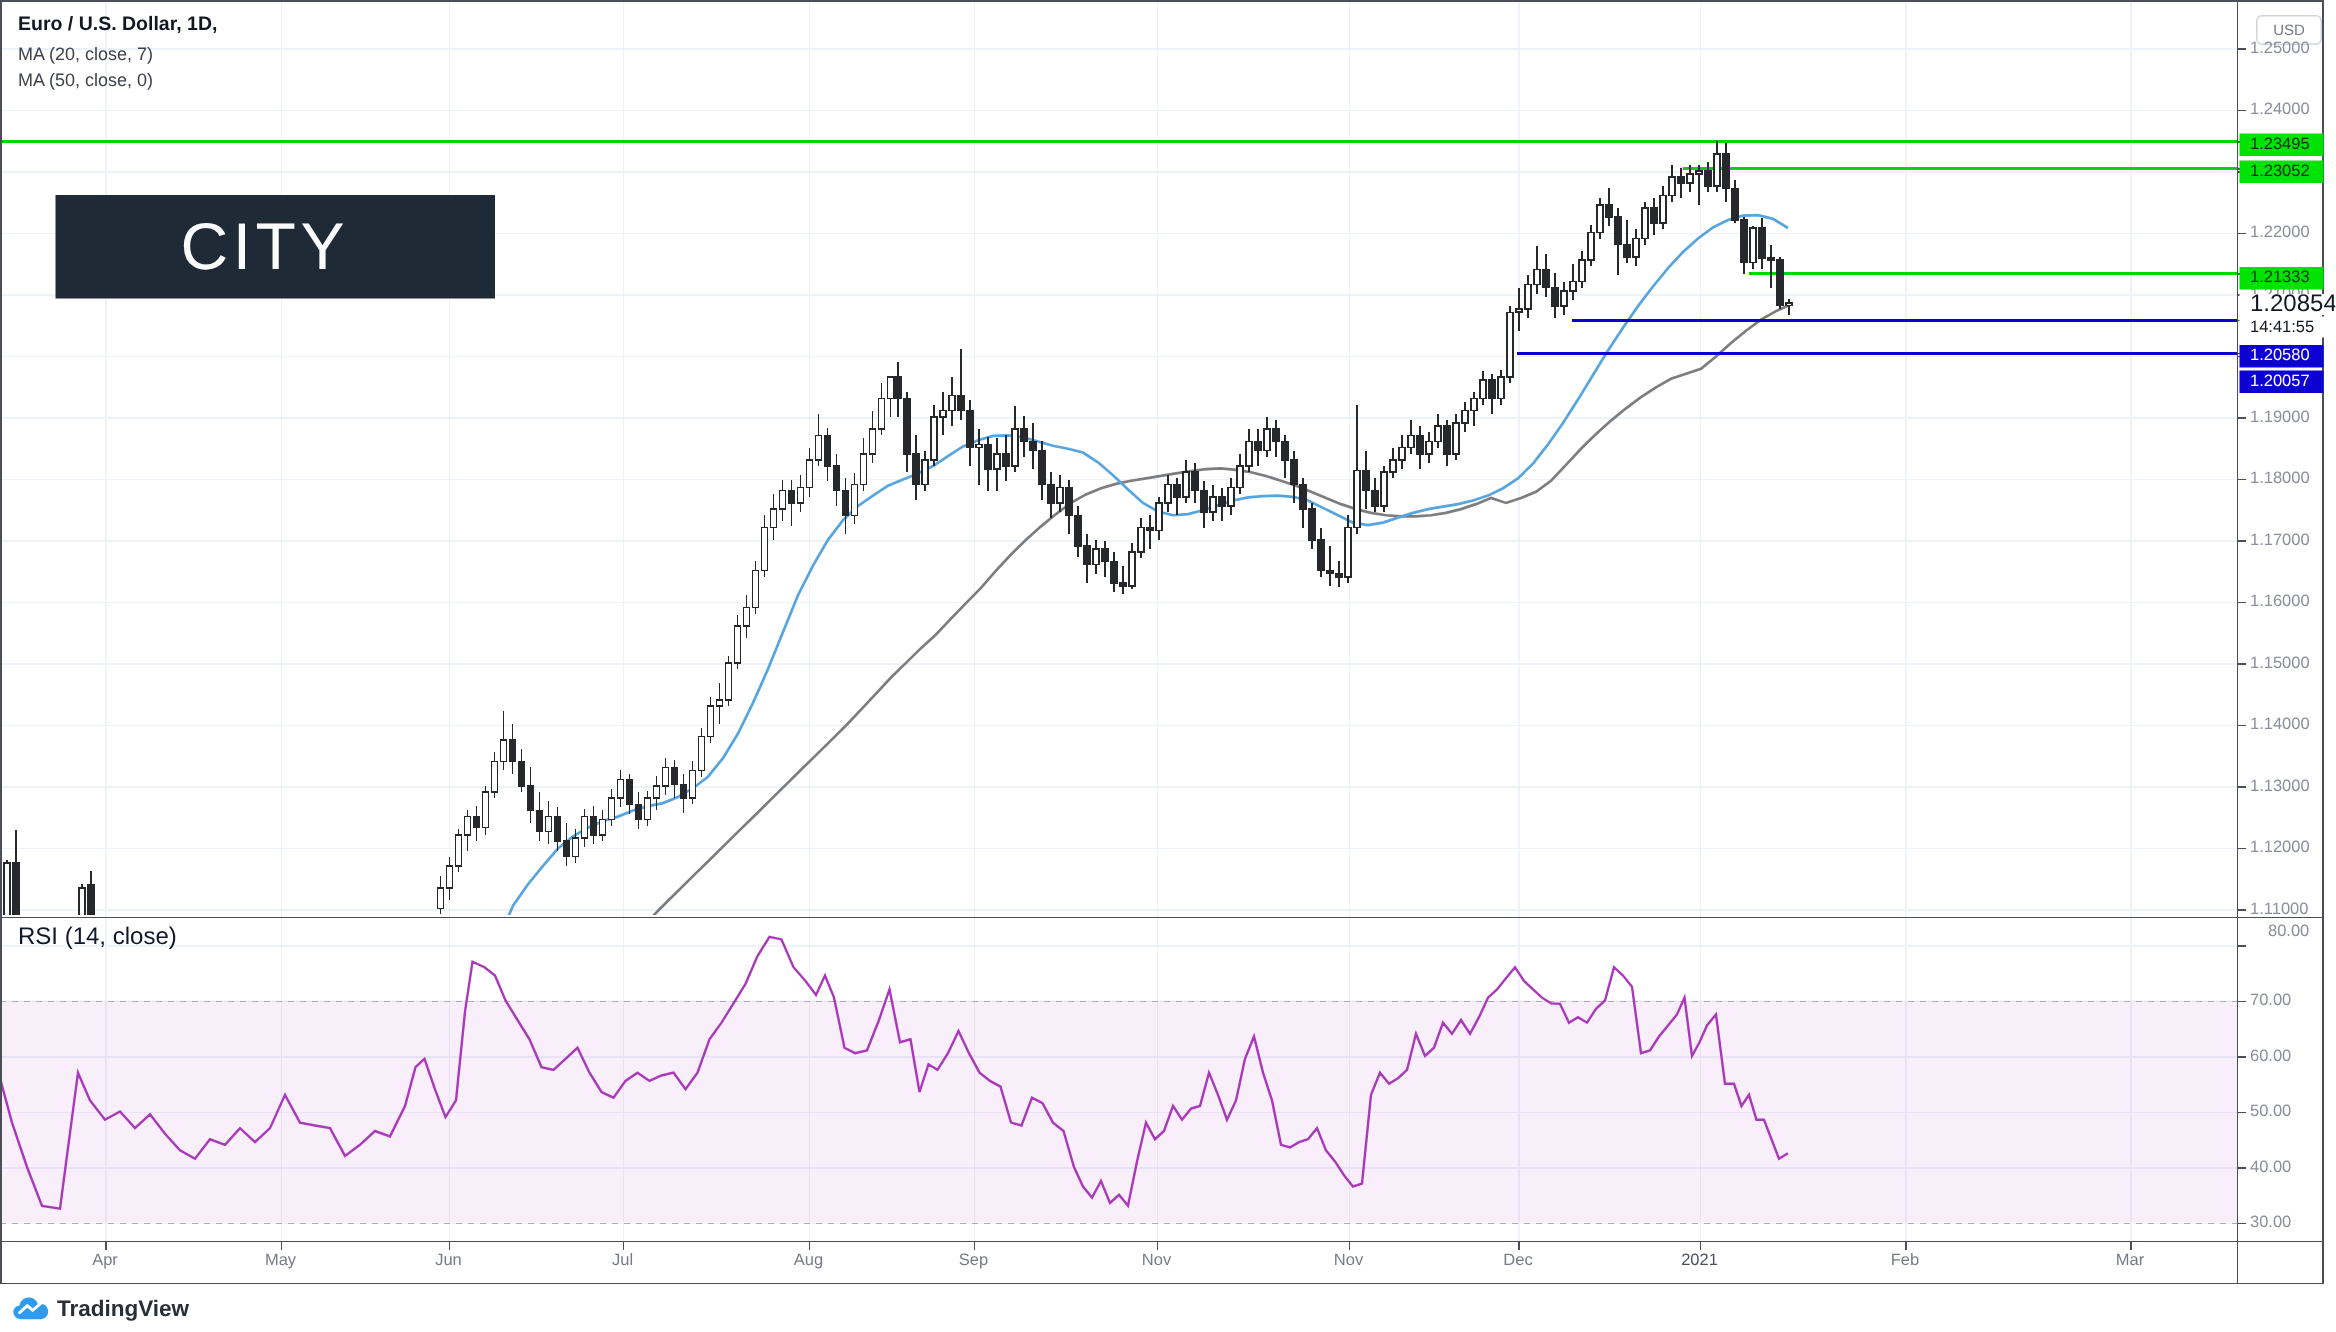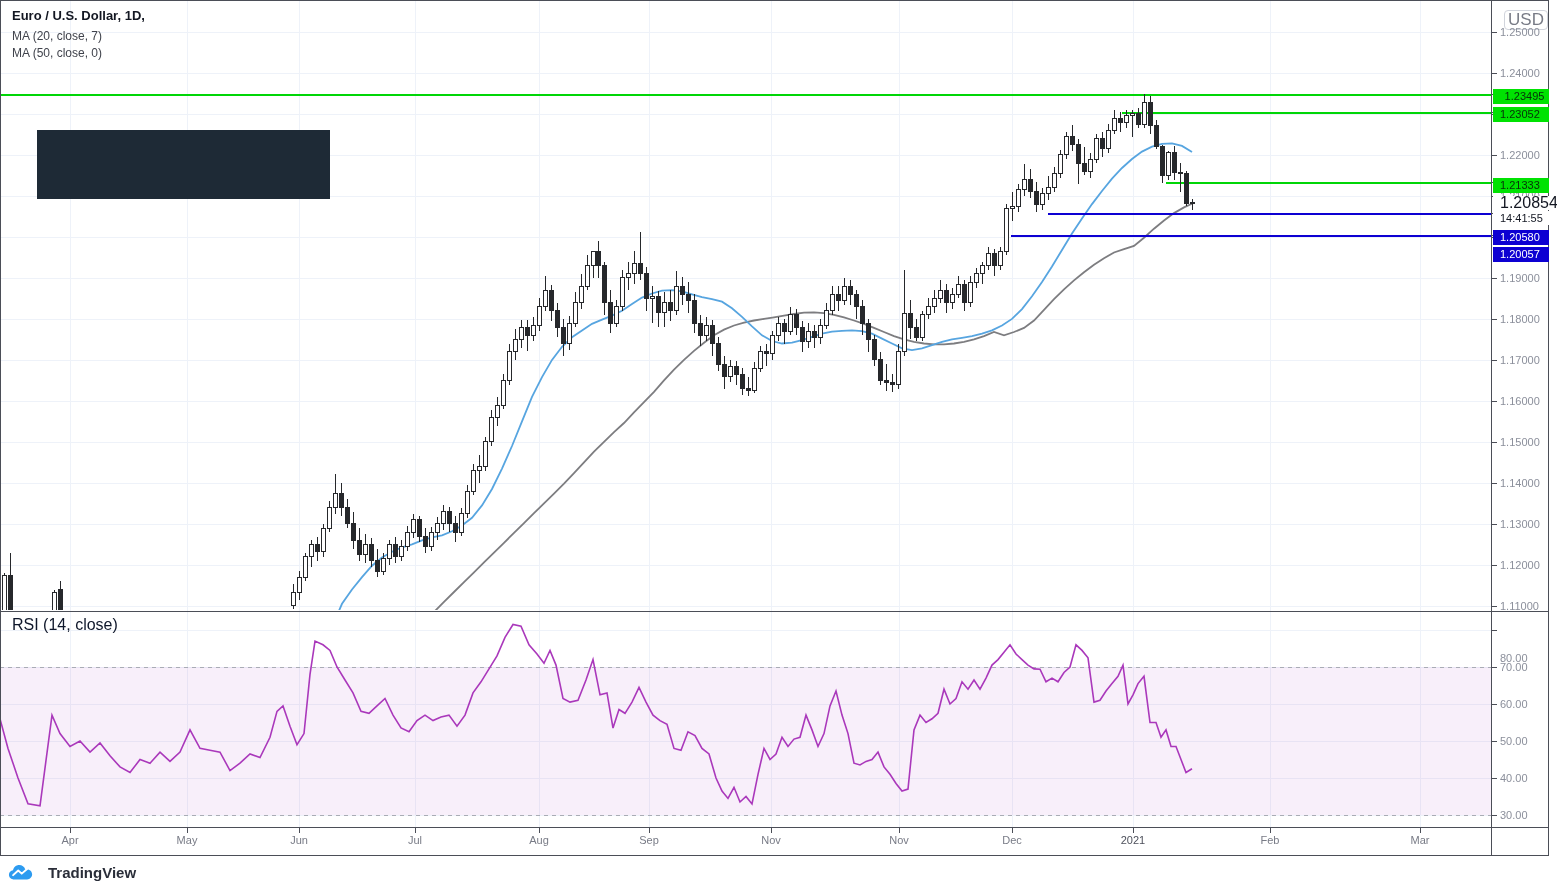--- a/index.html
+++ b/index.html
@@ -7,33 +7,33 @@
   #chart-svg{position:absolute;left:0;top:0;}
   .overlay{position:absolute;pointer-events:none;text-align:center;}
   #symbol-title{left:12px;top:8px;font-size:13px;font-weight:bold;color:#131722;}
   .ma-row{left:12px;font-size:12px;color:#40434c;}
   #ma20-label{top:29px;}
   #ma50-label{top:46px;}
   #rsi-label{left:12px;top:616px;font-size:16px;color:#0f172a;}
   #watermark{position:absolute;left:37px;top:130px;width:293px;height:69px;background:#1e2a36;display:flex;align-items:center;justify-content:center;font-size:44px;letter-spacing:3px;font-weight:500;}
   #watermark .wm-primary{color:#fbfbfb;margin-right:14px;}
   #watermark .wm-secondary{color:#f5e71b;}
-  #usd-button{position:absolute;left:1504px;top:10px;width:44px;height:20px;border:1px solid #d1d4dc;border-radius:4px;background:#fff;color:#787b86;font-size:17px;display:flex;align-items:center;justify-content:center;box-sizing:border-box;}
+  #usd-button{position:absolute;left:1504px;top:10px;width:44px;height:20px;border:1px solid #d1d4dc;border-radius:4px;background:#fff;color:#787b86;font-size:10px;display:flex;align-items:center;justify-content:center;box-sizing:border-box;}
   .tick{position:absolute;left:1500px;font-size:11px;color:#8b8f9b;white-space:nowrap;}
   .rtick{position:absolute;left:1500px;font-size:11px;color:#8b8f9b;white-space:nowrap;}
   .lvl-label{position:absolute;left:1493px;width:49px;height:15px;font-size:11px;line-height:15px;padding-left:7px;white-space:nowrap;}
   .lvl-res{background:#00e202;color:#07300a;font-weight:500;}
   .lvl-sup{background:#0d00d2;color:#ffffff;font-weight:normal;}
   #cur-price{position:absolute;left:1493px;width:56px;height:14px;background:#ffffff;color:#131722;font-size:16px;line-height:14px;padding-left:7px;font-weight:500;}
   #countdown{position:absolute;left:1493px;width:56px;height:14px;background:#ffffff;color:#131722;font-size:11px;line-height:14px;padding-left:7px;}
   .month{position:absolute;width:44px;text-align:center;font-size:11px;color:#787b86;top:834px;}
   .month.year{color:#4d505b;}
   #footer{position:absolute;left:0;top:856px;width:100%;height:32px;background:#fff;display:flex;align-items:center;}
   #tv-logo{display:flex;align-items:center;margin-left:8px;}
-  #tv-brand{font-size:15px;font-weight:600;color:#2a2e39;margin-left:14px;}
+  #tv-brand{font-size:15px;font-weight:600;color:#2a2e39;margin-left:4px;}
 </style>
 </head>
 <body>
 
 <div id="app">
   <svg id="chart-svg" width="1557" height="888">
       <defs>
         <clipPath id="clipMain">
           <rect x="1" y="0" width="1491" height="610"></rect>
         </clipPath>
@@ -446,20 +446,21 @@
         <line x1="771.5" y1="828" x2="771.5" y2="833" stroke="#4b4e57" stroke-width="1"></line>
         <line x1="899.5" y1="828" x2="899.5" y2="833" stroke="#4b4e57" stroke-width="1"></line>
         <line x1="1012.5" y1="828" x2="1012.5" y2="833" stroke="#4b4e57" stroke-width="1"></line>
         <line x1="1133.5" y1="828" x2="1133.5" y2="833" stroke="#4b4e57" stroke-width="1"></line>
         <line x1="1270.5" y1="828" x2="1270.5" y2="833" stroke="#4b4e57" stroke-width="1"></line>
         <line x1="1420.5" y1="828" x2="1420.5" y2="833" stroke="#4b4e57" stroke-width="1"></line>
       </g>
     </svg>
 
   <div id="watermark">
+    <span class="wm-primary">CITY</span>
   </div>
 
   <div class="overlay" id="symbol-title">Euro / U.S. Dollar, 1D,</div>
   <div class="overlay ma-row" id="ma20-label">MA (20, close, 7)</div>
   <div class="overlay ma-row" id="ma50-label">MA (50, close, 0)</div>
   <div class="overlay" id="rsi-label">RSI (14, close)</div>
 
   <div id="usd-button">USD</div>
 
   <div id="price-axis">
@@ -473,28 +474,28 @@
       <div class="tick" style="top: 312.9px;">1.18000</div>
       <div class="tick" style="top: 353.9px;">1.17000</div>
       <div class="tick" style="top: 394.9px;">1.16000</div>
       <div class="tick" style="top: 435.9px;">1.15000</div>
       <div class="tick" style="top: 476.9px;">1.14000</div>
       <div class="tick" style="top: 517.9px;">1.13000</div>
       <div class="tick" style="top: 558.9px;">1.12000</div>
       <div class="tick" style="top: 599.9px;">1.11000</div>
       <div id="cur-price" style="top: 196px;">1.20854</div>
       <div id="countdown" style="top: 211px;">14:41:55</div>
-      <div class="lvl-label lvl-res" style="top: 89px; text-align: center;">1.23495</div>
+      <div class="lvl-label lvl-res" style="top: 89px;">1.23495</div>
       <div class="lvl-label lvl-res" style="top: 107px;">1.23052</div>
       <div class="lvl-label lvl-res" style="top: 178px;">1.21333</div>
       <div class="lvl-label lvl-sup" style="top: 230px;">1.20580</div>
       <div class="lvl-label lvl-sup" style="top: 247px;">1.20057</div>
     </div>
   <div id="rsi-axis">
-      <div class="rtick" style="top: 652px;">80.00</div>
+      <div class="rtick" style="top: 615px; margin-left: 12px;">80.00</div>
       <div class="rtick" style="top: 661px;">70.00</div>
       <div class="rtick" style="top: 698px;">60.00</div>
       <div class="rtick" style="top: 735px;">50.00</div>
       <div class="rtick" style="top: 772px;">40.00</div>
       <div class="rtick" style="top: 809px;">30.00</div>
     </div>
   <div id="time-axis">
       <div class="month" style="left: 48px;">Apr</div>
       <div class="month" style="left: 165px;">May</div>
       <div class="month" style="left: 277px;">Jun</div>

